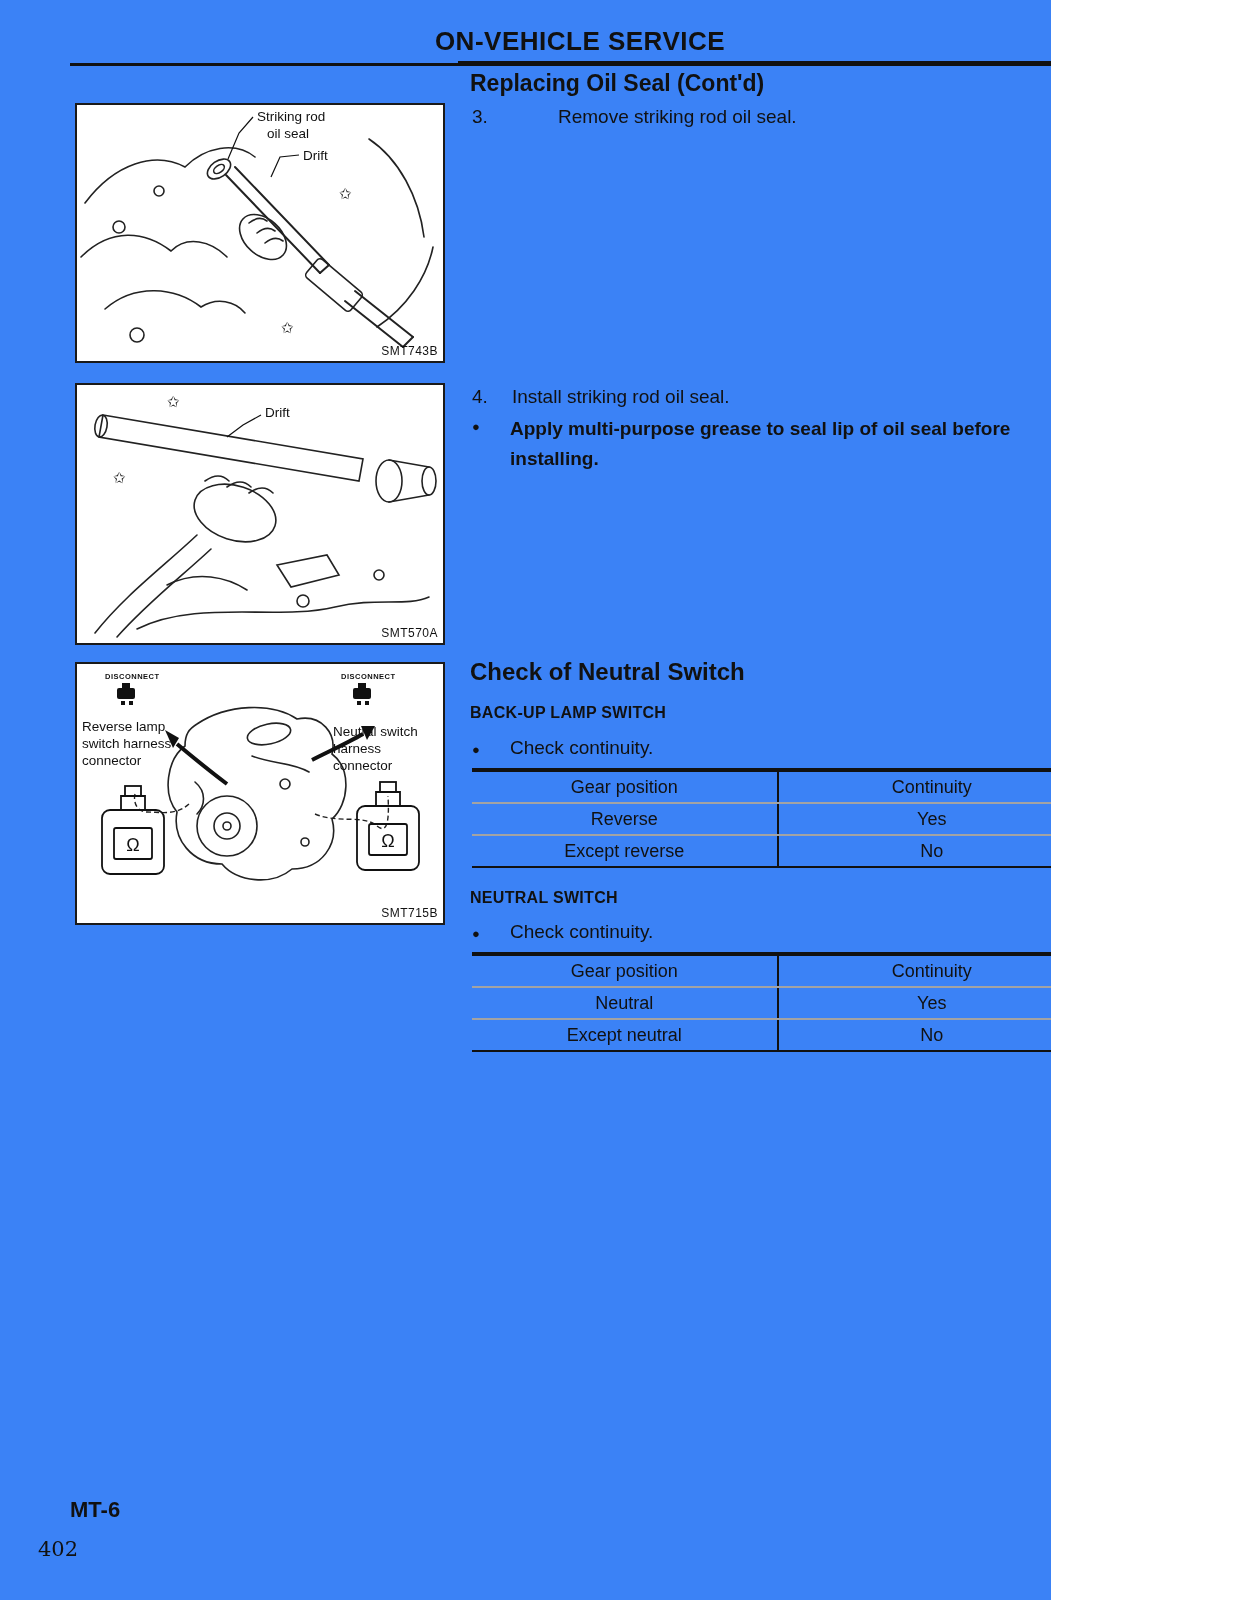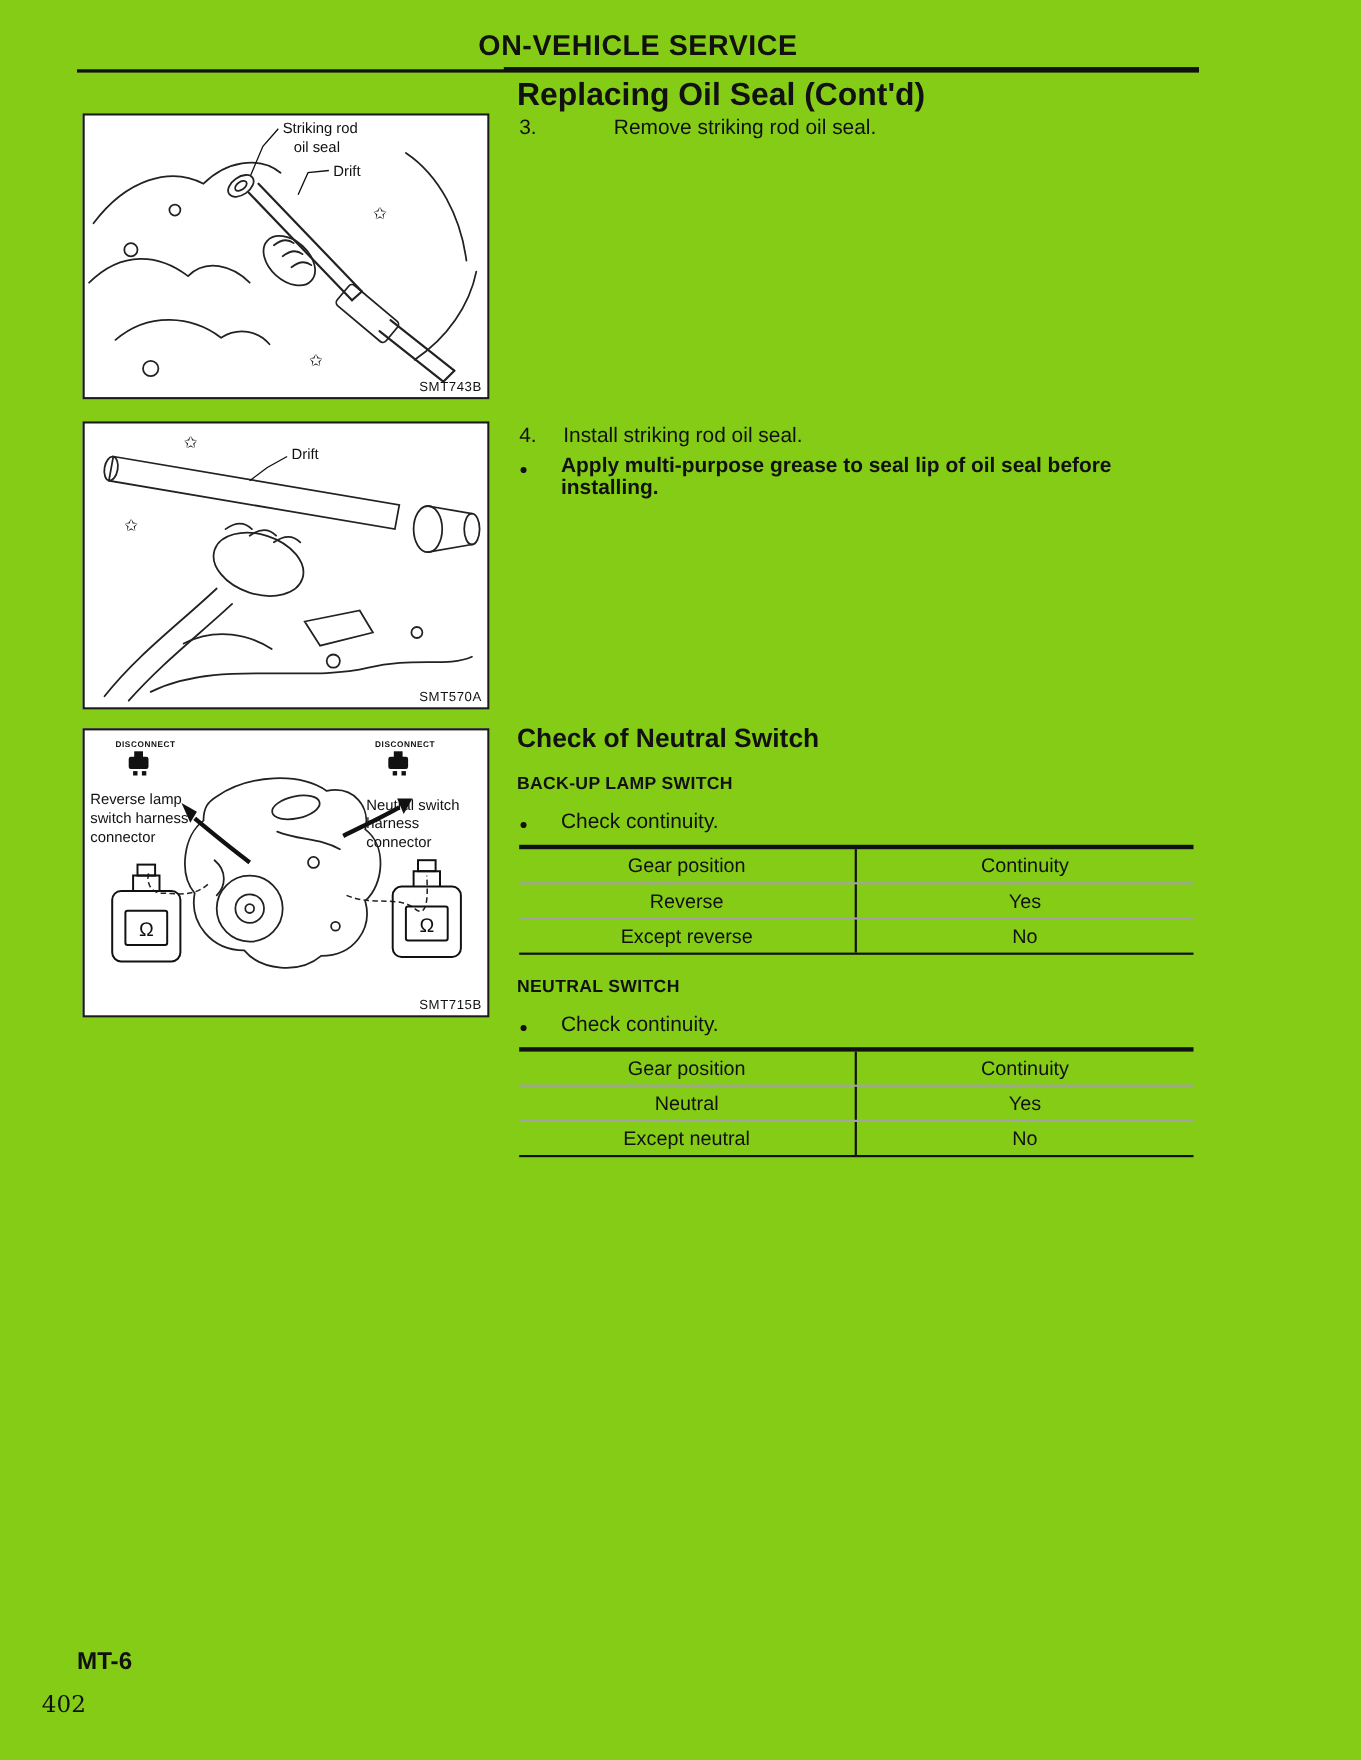--- a/index.html
+++ b/index.html
@@ -1,37 +1,37 @@
 <!DOCTYPE html>
 <html><head>
 <meta charset="utf-8">
 <style>
   * { margin:0; padding:0; box-sizing:border-box; }
   html,body { background:#ffffff; }
   .page {
-    position:relative; width:1237px; height:1600px; background:#84cc16;
+    position:relative; width:1051px; height:1600px; background:#3b82f6;
     font-family:"Liberation Sans", sans-serif; color:#111; overflow:hidden;
   }
 
   .header-title {
     position:absolute; left:70px; top:26px; width:1020px;
     text-align:center; font-size:26px; font-weight:bold; letter-spacing:0.5px;
   }
   .header-rule { position:absolute; left:70px; top:63px; width:1020px; height:3px; background:#111; }
   .header-rule-thick { position:absolute; left:458px; top:61px; width:632px; height:4px; background:#111; }
 
   .fig-box { position:absolute; left:75px; width:370px; border:2px solid #1a1a1a; background:#fff; }
   .fig-svg { display:block; width:100%; height:100%; }
   .fig-code { position:absolute; right:5px; bottom:3px; font-size:12px; letter-spacing:0.5px; color:#111; }
 
-  .section-title { position:absolute; left:470px; font-size:29px; font-weight:bold;text-align:right; }
+  .section-title { position:absolute; left:470px; font-size:23px; font-weight:bold;text-align:right; }
   .step-num { position:absolute; left:472px; font-size:19px; }
   .step-text { position:absolute; left:512px; font-size:19px; }
   .bullet { position:absolute; left:472px; font-size:13px; }
-  .note-text { position:absolute; left:510px; width:580px; font-size:19px; font-weight:bold; line-height:20px; }
+  .note-text { position:absolute; left:510px; width:580px; font-size:19px; font-weight:bold; line-height:30px; }
   .check-title { position:absolute; left:470px; font-size:24px; font-weight:bold; }
   .sub-heading { position:absolute; left:470px; font-size:16px; font-weight:bold; letter-spacing:0.3px; }
   .bullet-text { position:absolute; left:510px; font-size:19px; }
 
   .cont-table { position:absolute; left:472px; width:613px; border-top:4px solid #111; border-bottom:2px solid #111; }
   .trow { display:flex; border-bottom:2px solid #a3a3a3; }
   .trow:last-child { border-bottom:none; }
   .tcell { width:50%; height:30px; display:flex; align-items:center; justify-content:center; font-size:18px; }
   .tcell:first-child { border-right:2px solid #111; }
 

